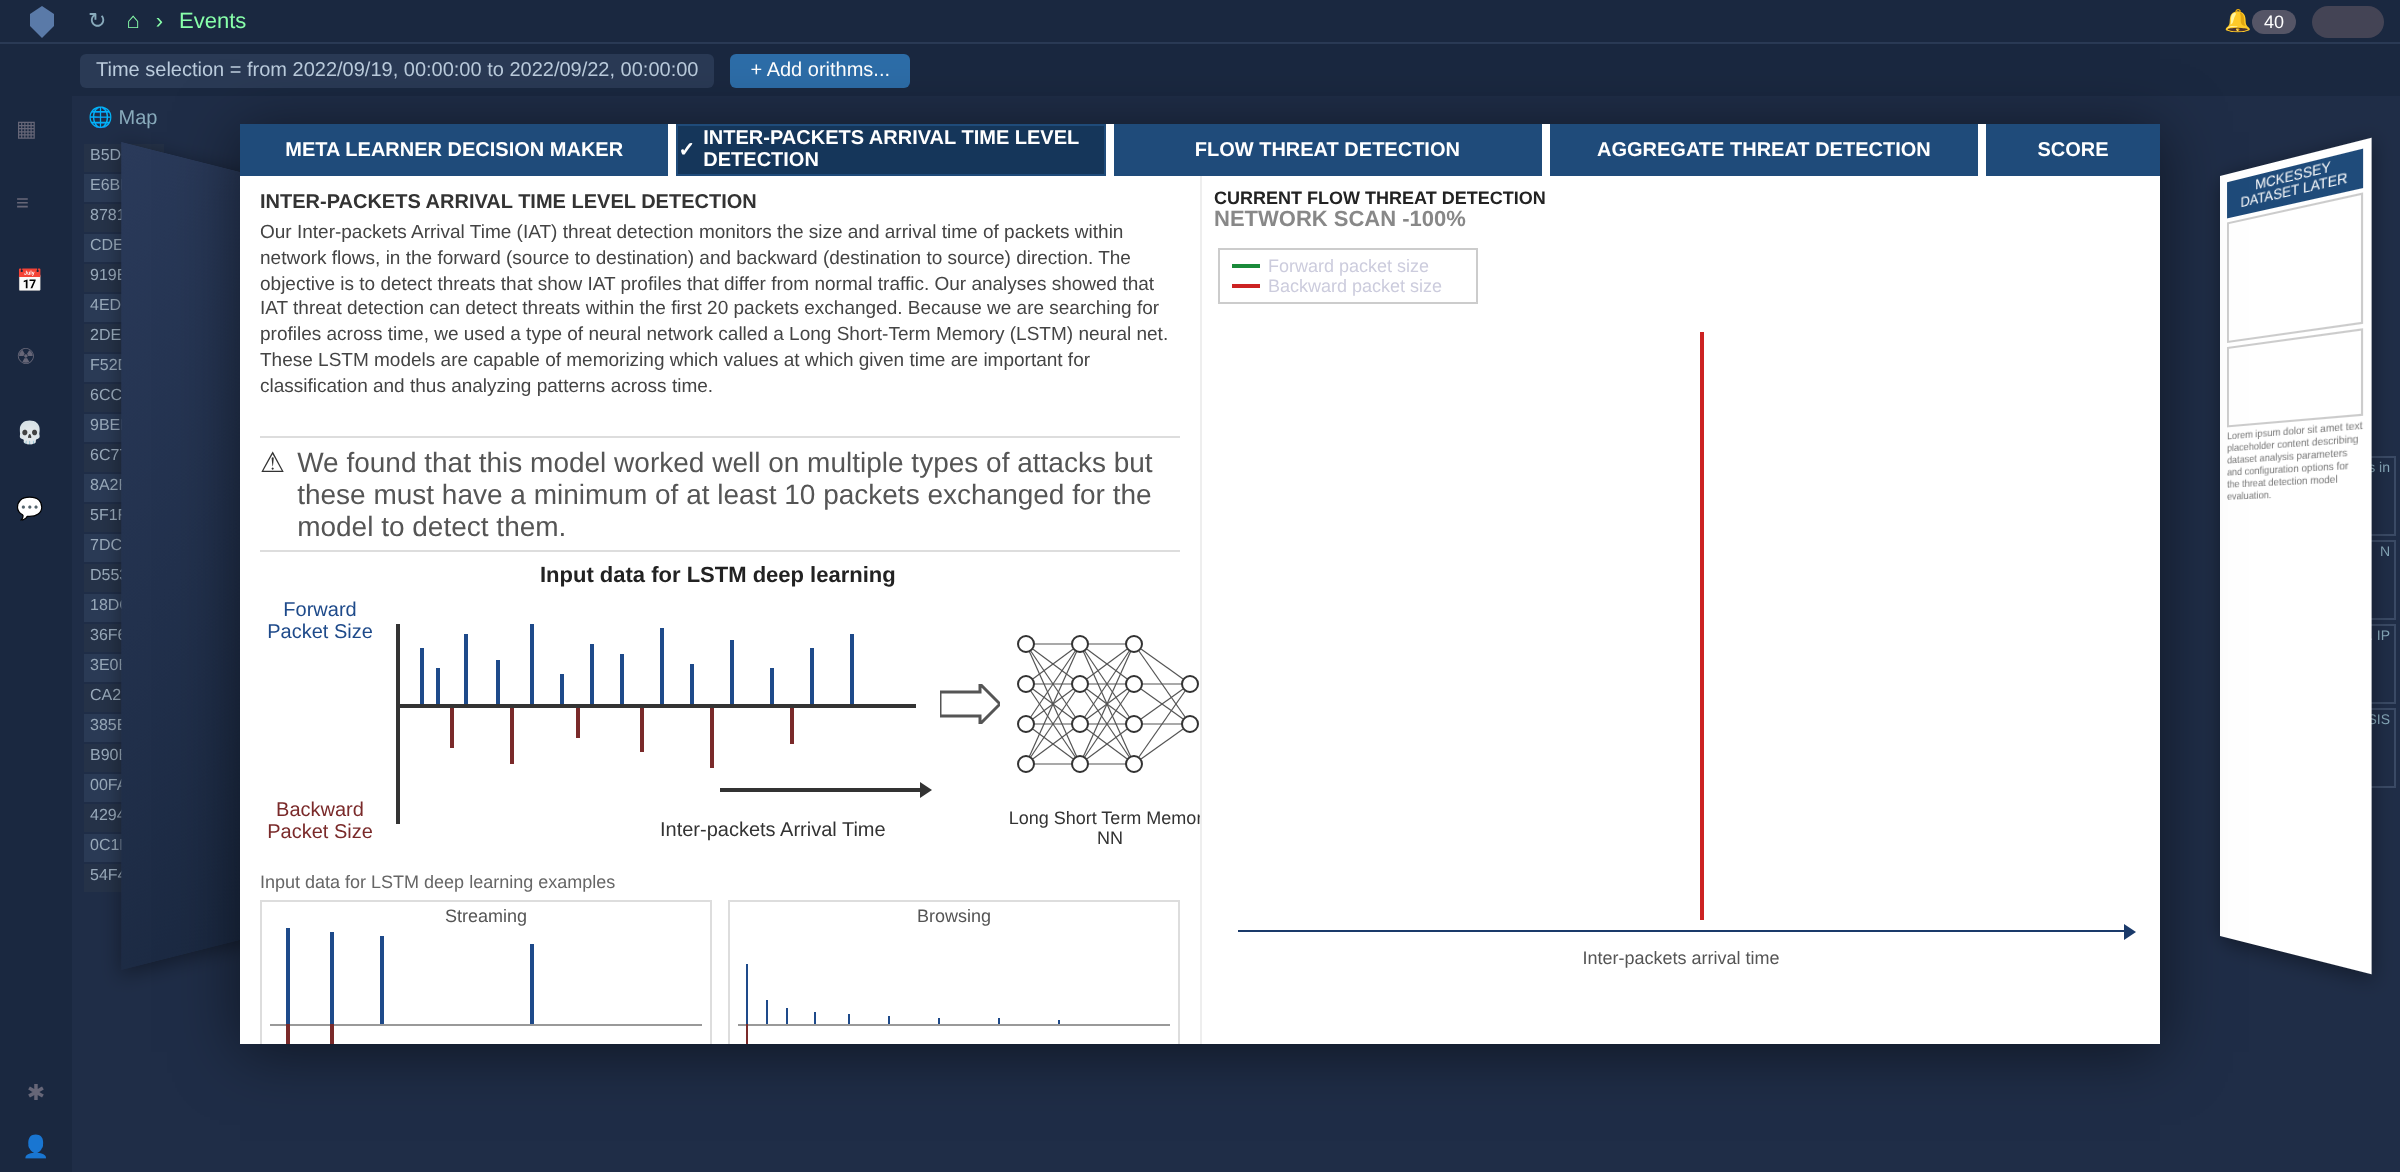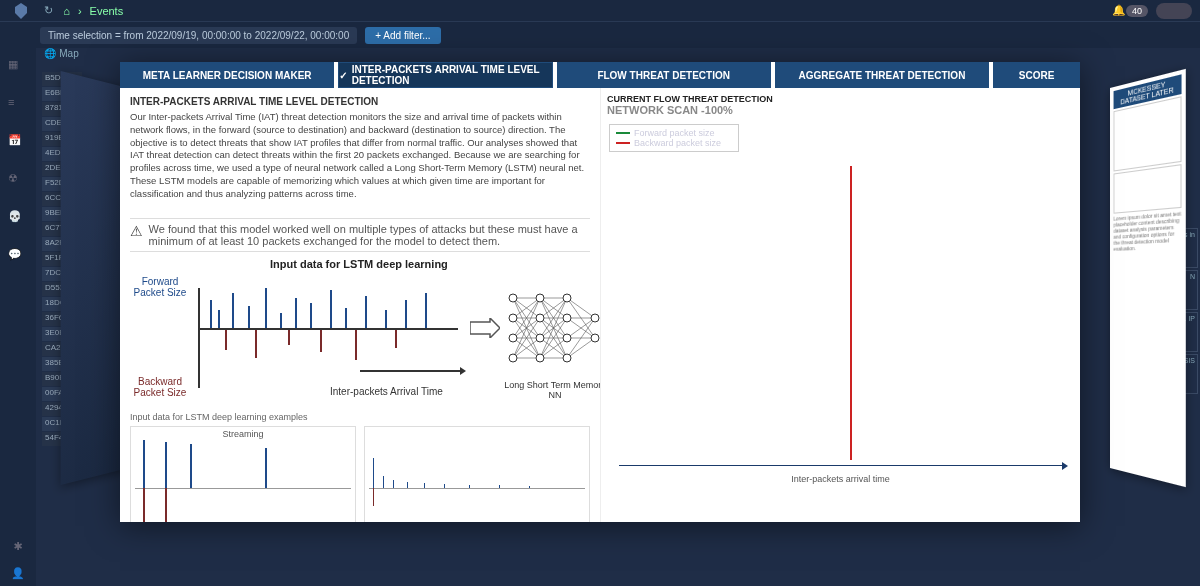--- a/index.html
+++ b/index.html
@@ -10,36 +10,36 @@
 .topbar .right { margin-left: auto; display: flex; align-items: center; gap: 8px; }
 .bell { position: relative; text-align: center; }
 .badge { background: #556; color: #fff; border-radius: 8px; padding: 1px 6px; font-size: 9px; }
 .toggle { width: 36px; height: 16px; background: #445; border-radius: 8px; position: relative; }
 .filterbar { height: 26px; background: #1a2840; display: flex; align-items: center; padding: 0 40px; gap: 8px; }
 .time-pill { background: #2a3a55; color: #bcd; padding: 3px 8px; border-radius: 3px; font-size: 10px; }
 .add-filter { background: #2d6da8; color: #fff; padding: 3px 10px; border-radius: 3px; font-size: 10px; border: none; cursor: pointer; }
 .leftnav { position: absolute; left: 0; top: 48px; width: 36px; height: 538px; background: #1a2840; display: flex; flex-direction: column; align-items: center; gap: 18px; padding-top: 10px; }
 .leftnav .icon { width: 20px; height: 20px; color: #667; cursor: pointer; }
 .content-area { position: absolute; left: 36px; top: 48px; right: 0; bottom: 0; background: #1f2d47; }
-.toolbar2 { height: 22px; display: flex; align-items: flex-start; padding: 0 8px; gap: 10px; color: #8ab; font-size: 10px; }
+.toolbar2 { height: 22px; display: flex; align-items: center; padding: 0 8px; gap: 10px; color: #8ab; font-size: 10px; }
 .bg-list { position: absolute; left: 6px; top: 24px; width: 40px; }
 .bg-list .row { height: 14px; background: #2a3a55; margin-bottom: 1px; font-size: 8px; color: #9ab; padding: 1px 3px; overflow: hidden; }
 .bg-list .row:nth-child(odd) { background: #253248; }
 .modal { position: absolute; left: 120px; top: 62px; width: 960px; height: 460px; background: #fff; box-shadow: 0 4px 30px rgba(0,0,0,.5); display: flex; flex-direction: column; }
 .tabs { display: flex; gap: 4px; padding: 0; background: #fff; height: 26px; }
 .tab { flex: 1; background: #1f4b7a; color: #fff; font-size: 10px; font-weight: bold; display: flex; align-items: center; justify-content: center; border: 1px solid #1f4b7a; cursor: pointer; }
 .tab.active { background: #15365a; }
 .tab .check { margin-right: 4px; }
 .modal-body { flex: 1; display: flex; overflow: hidden; }
 .left-pane { width: 480px; padding: 8px 10px; color: #333; font-size: 10px; overflow: hidden; }
 .left-pane h3 { font-size: 10px; color: #333; margin-bottom: 4px; }
 .left-pane p { font-size: 9.5px; line-height: 1.35; color: #444; margin-bottom: 17px; }
 .info-box { display: flex; gap: 6px; border-top: 1px solid #ddd; border-bottom: 1px solid #ddd; padding: 4px 0; margin: 6px 0; }
 .info-box .warn { font-size: 14px; }
-.info-box .txt { font-size: 11px; color: #555; }
+.info-box .txt { font-size: 14px; color: #555; }
 .diagram { position: relative; height: 150px; margin: 4px 0; }
 .diagram .title { position: absolute; top: 0; left: 140px; font-size: 11px; font-weight: bold; color: #222; }
 .fwd-label { position: absolute; left: 0; top: 18px; color: #1e4a8a; font-size: 10px; text-align: center; width: 60px; }
 .bwd-label { position: absolute; left: 0; top: 118px; color: #7a2a2a; font-size: 10px; text-align: center; width: 60px; }
 .axis-v { position: absolute; left: 68px; top: 30px; width: 2px; height: 100px; background: #333; }
 .axis-h { position: absolute; left: 68px; top: 70px; width: 260px; height: 2px; background: #333; }
 .spike { position: absolute; width: 2px; }
 .spike.f { background: #1e4a8a; bottom: 80px; }
 .spike.b { background: #7a2a2a; top: 72px; }
 .arrow-r { position: absolute; left: 340px; top: 60px; width: 30px; height: 20px; }
@@ -90,21 +90,21 @@
     <span>Events</span>
   </div>
   <div class="right">
     <span class="bell">🔔<span class="badge">40</span></span>
     <div class="toggle"></div>
   </div>
 </div>
 
 <div class="filterbar">
   <span class="time-pill">Time selection = from 2022/09/19, 00:00:00 to 2022/09/22, 00:00:00</span>
-  <button class="add-filter">+ <span>Add filter...</span></button>
+  <button class="add-filter">+ <span>Add orithms...</span></button>
 </div>
 
 <div class="leftnav">
   <span class="icon">▦</span>
   <span class="icon">≡</span>
   <span class="icon">📅</span>
   <span class="icon">☢</span>
   <span class="icon">💀</span>
   <span class="icon">💬</span>
 </div>
@@ -284,20 +284,21 @@
               <div class="ex-axis"></div>
             <div style="position:absolute;left:8px;bottom:50%;width:2px;height:48px;background:#1e4a8a"></div>
             <div style="position:absolute;left:8px;top:50%;width:2px;height:42px;background:#7a2a2a"></div>
             <div style="position:absolute;left:30px;bottom:50%;width:2px;height:46px;background:#1e4a8a"></div>
             <div style="position:absolute;left:30px;top:50%;width:2px;height:40px;background:#7a2a2a"></div>
             <div style="position:absolute;left:55px;bottom:50%;width:2px;height:44px;background:#1e4a8a"></div>
             <div style="position:absolute;left:130px;bottom:50%;width:2px;height:40px;background:#1e4a8a"></div>
           </div>
         </div>
         <div class="example">
+          <div class="lbl">Browsing</div>
           <div class="plot">
               <div class="ex-axis"></div>
             <div style="position:absolute;left:4px;bottom:50%;width:1px;height:30px;background:#1e4a8a"></div>
             <div style="position:absolute;left:4px;top:50%;width:1px;height:18px;background:#7a2a2a"></div>
             <div style="position:absolute;left:14px;bottom:50%;width:1px;height:12px;background:#1e4a8a"></div>
             <div style="position:absolute;left:24px;bottom:50%;width:1px;height:8px;background:#1e4a8a"></div>
             <div style="position:absolute;left:38px;bottom:50%;width:1px;height:6px;background:#1e4a8a"></div>
             <div style="position:absolute;left:55px;bottom:50%;width:1px;height:5px;background:#1e4a8a"></div>
             <div style="position:absolute;left:75px;bottom:50%;width:1px;height:4px;background:#1e4a8a"></div>
             <div style="position:absolute;left:100px;bottom:50%;width:1px;height:3px;background:#1e4a8a"></div>

